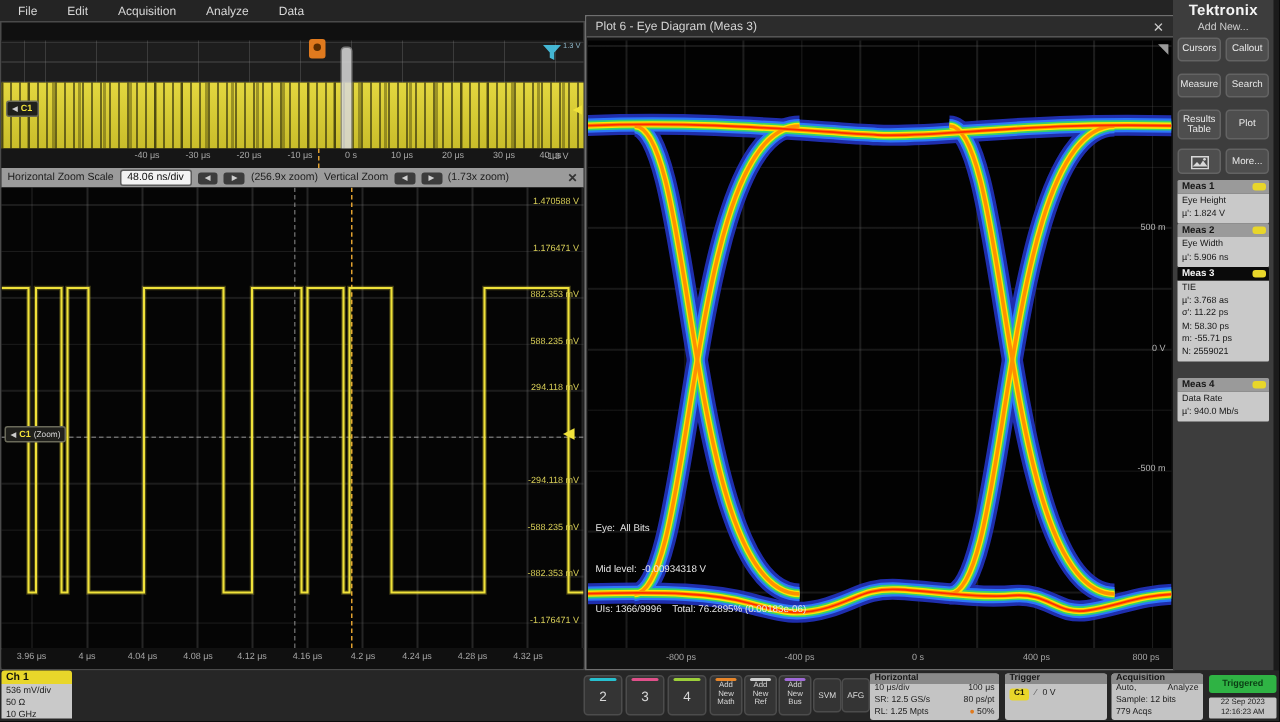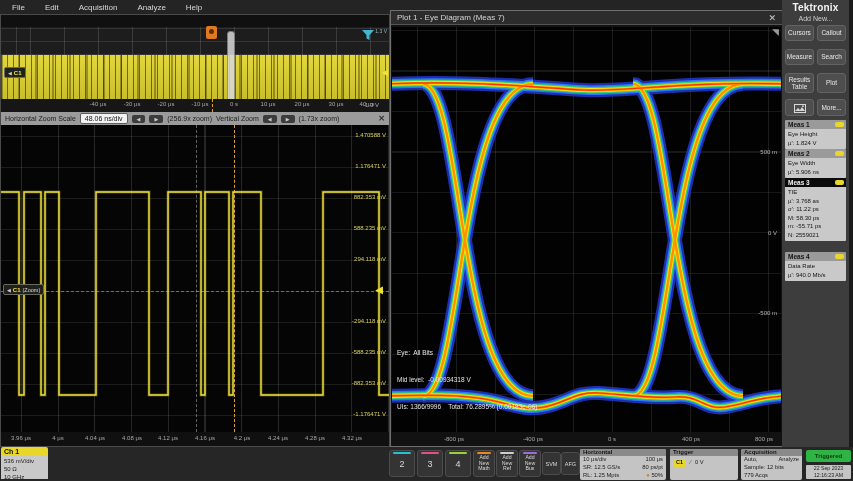--- a/index.html
+++ b/index.html
@@ -94,21 +94,21 @@
 </head>
 <body>
 
 <div id="app" class="nosel">
 
   <div class="abs menubar">
     <span>File</span>
     <span>Edit</span>
     <span>Acquisition</span>
     <span>Analyze</span>
-    <span>Help</span>
+    <span>Data</span>
   </div>
 
   <div class="abs wavewin">
 
     <div class="abs overview">
       <div class="abs trigmark"></div>
       <svg class="abs zoomfunnel" width="14" height="12" viewBox="0 0 14 12">
         <path d="M1 1 L13 1 L8.5 6 L8.5 11 L5.5 9.5 L5.5 6 Z" fill="#49c8e8" opacity="0.9"></path>
       </svg>
       <span class="abs ovscale" style="top:1px;">1.3 V</span>
@@ -185,21 +185,21 @@
       <span style="left:204px;">4.16 μs</span>
       <span style="left:241px;">4.2 μs</span>
       <span style="left:277px;">4.24 μs</span>
       <span style="left:314px;">4.28 μs</span>
       <span style="left:351px;">4.32 μs</span>
     </div>
   </div>
 
   <div class="abs eyewin">
     <div class="abs eyetitle">
-      <span>Plot 1 - Eye Diagram (Meas 7)</span>
+      <span>Plot 6 - Eye Diagram (Meas 3)</span>
       <span class="x">✕</span>
     </div>
     <div class="abs eyeplot">
       <svg width="389" height="405" viewBox="0 0 389 405">
         <defs>
           <path id="p-top" d="M-6 57 C80 53,150 61,193 63 S290 54,396 57" fill="none"></path>
           <path id="p-bot" d="M-6 369 C55 367,85 369,107 375 S140 384,160 378 S185 365,207 366 S258 372,283 370 S312 383,333 380 S368 369,396 369" fill="none"></path>
           <path id="p-f1" d="M31 57 C71 57,66 369,141 369" fill="none"></path>
           <path id="p-r1" d="M31 369 C71 369,66 57,141 57" fill="none"></path>
           <path id="p-f2" d="M241 57 C281 57,276 369,351 369" fill="none"></path>

